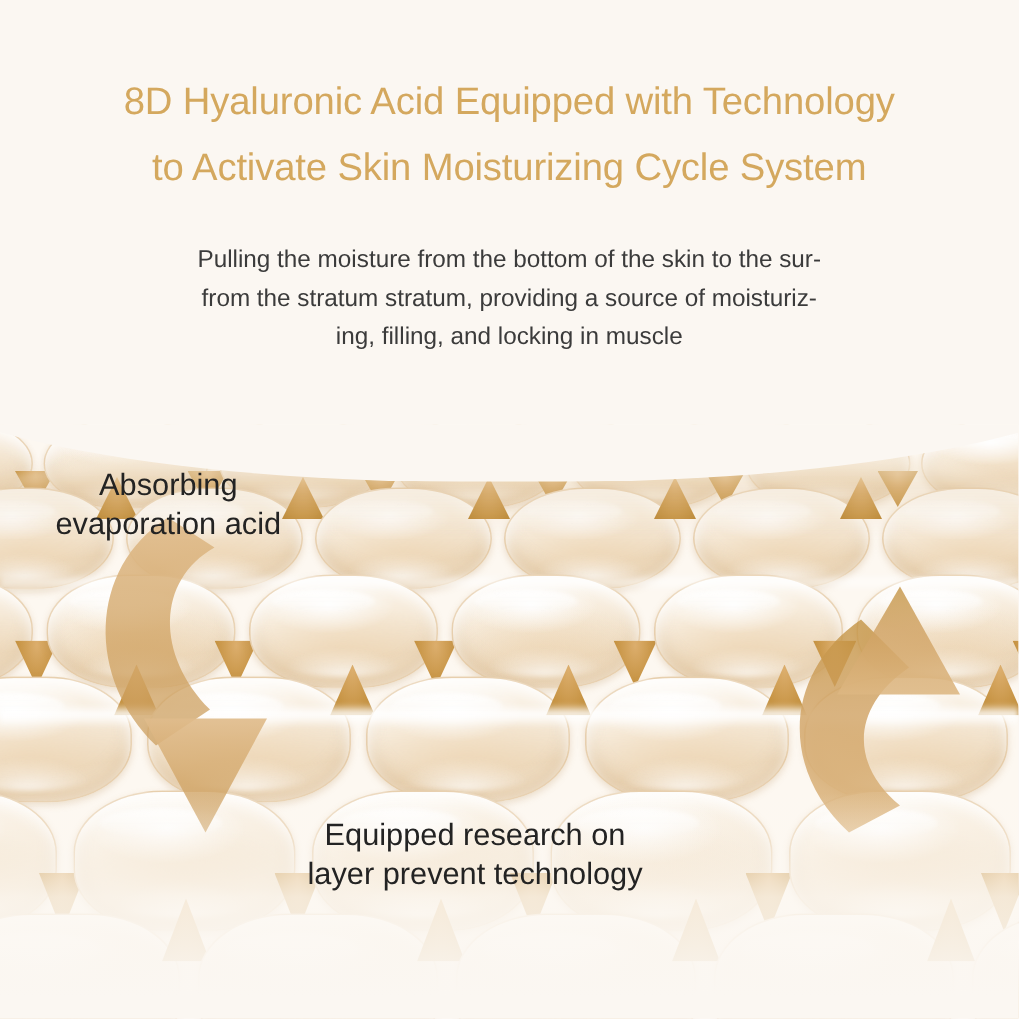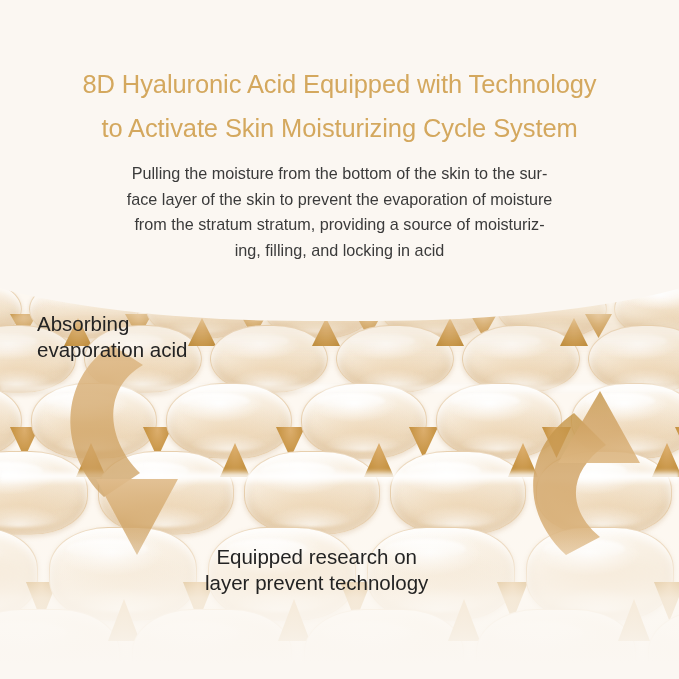--- a/index.html
+++ b/index.html
@@ -7,21 +7,21 @@
     width:679px;height:679px;overflow:hidden;
     background:#FBF7F2;
     font-family:"Liberation Sans", sans-serif;
     position:relative;
   }
   #page{position:relative;width:679px;height:679px;}
 
   
   .header{position:absolute;left:0;top:0;width:679px;height:283px;background:#FBF7F2;z-index:5;}
   .title{
-    position:absolute;left:20px;top:62px;width:639px;
+    position:absolute;left:20px;top:46px;width:639px;
     text-align:center;color:#D4A85E;
     font-size:25.5px;line-height:44px;letter-spacing:-0.1px;
     white-space:nowrap;
   }
   .title .tline{display:block;}
   .subtitle{
     position:absolute;left:68px;top:161px;width:543px;
     text-align:center;color:#3B3B3B;
     font-size:16.2px;line-height:25.6px;
   }
@@ -98,39 +98,38 @@
     filter:blur(2px);z-index:22;
   }
 
   
   .arrows{position:absolute;left:0;top:0;width:679px;height:396px;z-index:24;}
   .arrows svg{display:block;}
 
   
   .lbl{position:absolute;color:#232323;font-size:20.5px;line-height:26px;z-index:40;white-space:nowrap;}
   .lbl span{display:block;}
-  .lbl-absorb{left:37px;top:28px;}
+  .lbl-absorb{left:37px;top:28px;text-align:center;}
   .lbl-pull{left:428px;top:28px;text-align:left;}
   .lbl-precision{left:205px;top:261px;text-align:center;}
 </style>
 </head>
 <body>
 
 <div id="page">
 
   <div class="header">
     <div class="title">
       <span class="tline">8D Hyaluronic Acid Equipped with Technology</span>
       <span class="tline">to Activate Skin Moisturizing Cycle System</span>
     </div>
     <div class="subtitle">
       <span class="sline">Pulling the moisture from the bottom of the skin to the sur-</span>
-      <span class="sline">face layer of the skin to prevent the evaporation of moisture</span>
       <span class="sline">from the stratum stratum, providing a source of moisturiz-</span>
-      <span class="sline">ing, filling, and locking in acid</span>
+      <span class="sline">ing, filling, and locking in muscle</span>
     </div>
   </div>
 
   <div class="photo">
 
     <div class="capfield" id="capfield">
         <div class="row" style="top: -4px; left: -88px; gap: 7px; opacity: 0.95;">
           <div class="cap" style="width: 108px; height: 58px; border-radius: 48% / 52%;"></div>
           <div class="junc" style="width: 27px; height: 24px; left: 98px; top: 35px;"></div>
           <div class="cap" style="width: 108px; height: 58px; border-radius: 48% / 52%;"></div>

